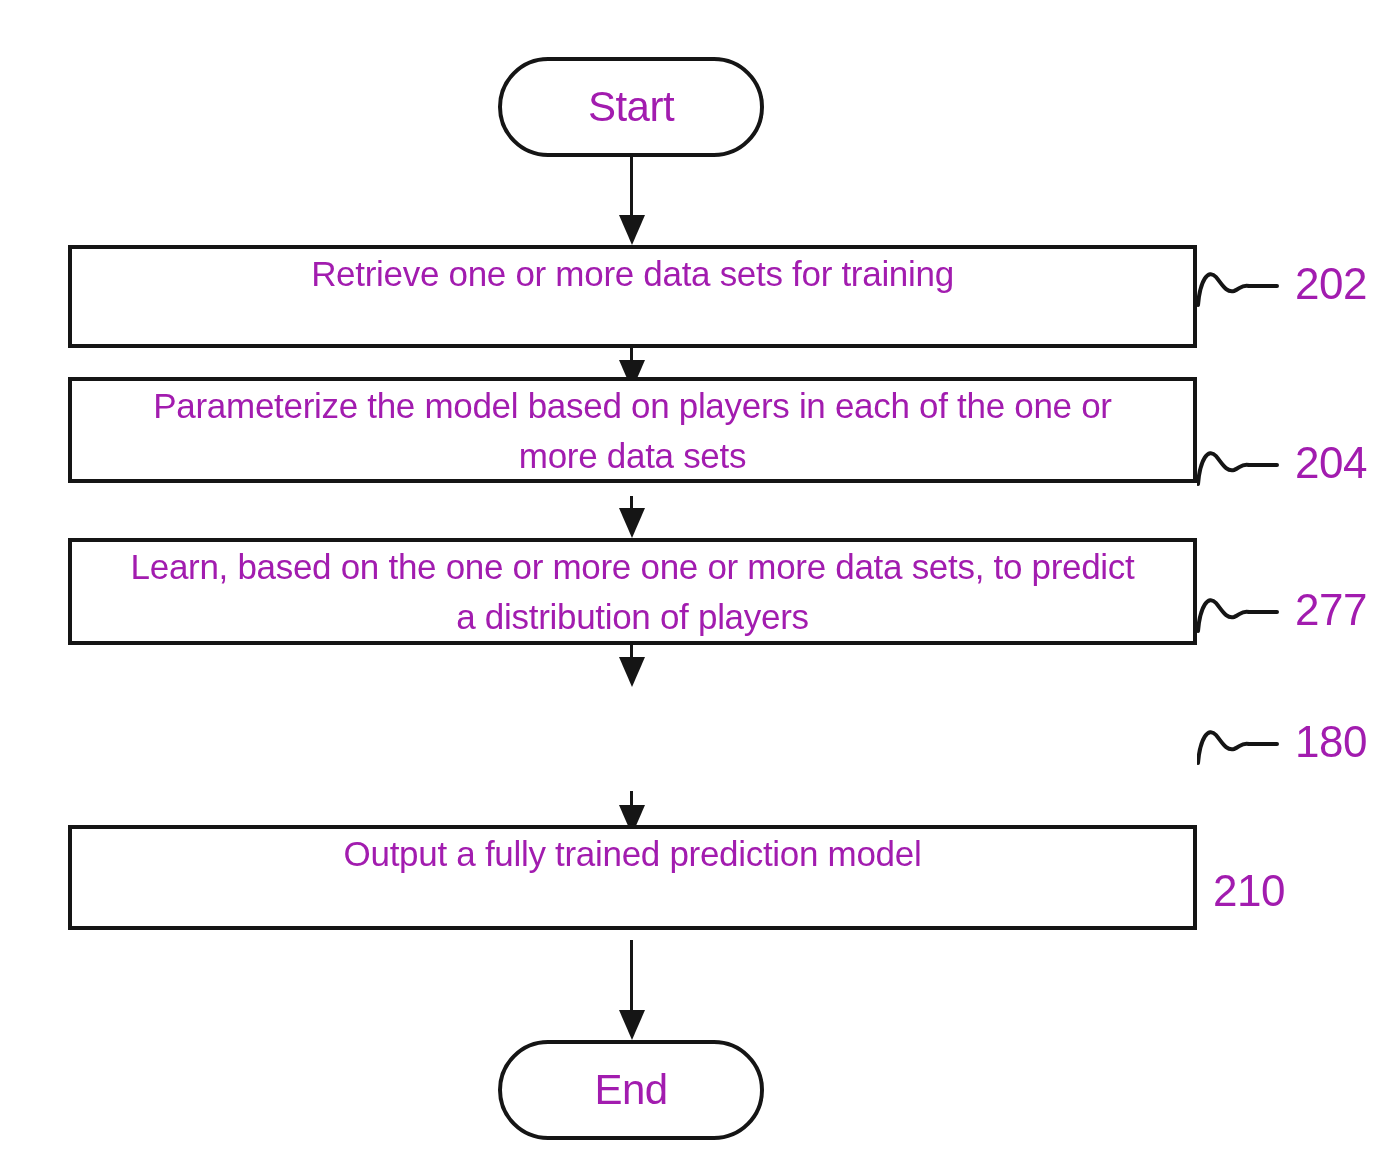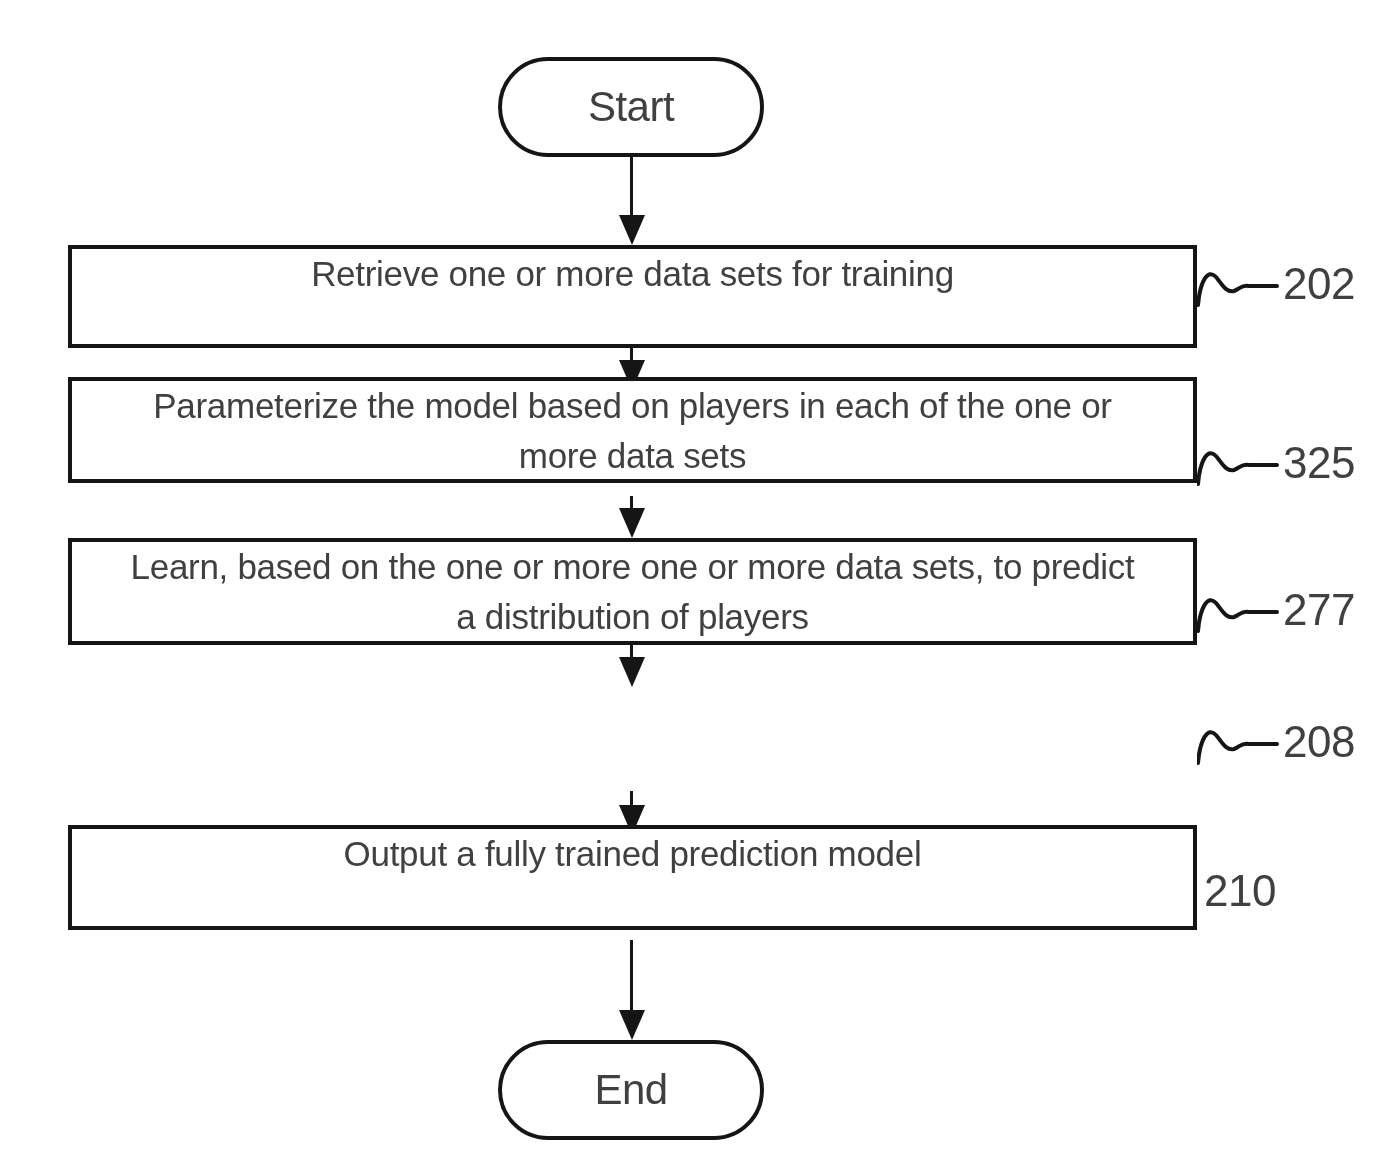--- a/index.html
+++ b/index.html
@@ -7,21 +7,21 @@
     margin: 0;
     padding: 0;
     background: #ffffff;
   }
   .canvas {
     position: relative;
     width: 1393px;
     height: 1153px;
     background: #ffffff;
     font-family: "Liberation Sans", sans-serif;
-    color: #404040;
+    color: #a21caf;
     overflow: hidden;
   }
   .terminal {
     position: absolute;
     left: 498px;
     width: 266px;
     height: 100px;
     box-sizing: border-box;
     border: 4px solid #151515;
     border-radius: 52px;
@@ -75,21 +75,21 @@
     position: absolute;
     left: 1197px;
     height: 46px;
     display: flex;
     align-items: center;
   }
   .ref svg { display: block; }
   .refnum {
     font-size: 44px;
     letter-spacing: -0.5px;
-    margin-left: 4px;
+    margin-left: 16px;
     line-height: 46px;
   }
   .r202 { top: 261px; }
   .r204 { top: 440px; }
   .r206 { top: 587px; }
   .r208 { top: 719px; }
   .r210 { top: 868px; flex-direction: column; }
 </style>
 </head>
 <body>
@@ -117,21 +117,21 @@
   <div class="head" style="top:360px;"></div>
 
   <div class="process b2">
     <div class="line">Parameterize the model based on players in each of the one or</div>
     <div class="line">more data sets</div>
   </div>
   <div class="ref r204">
     <svg width="82" height="46" viewBox="0 0 82 46">
       <path d="M1 44 C3 20 11 7 19 16 C25 23 29 32 37 30 C43 28 45 23 52 25 L80 25" fill="none" stroke="#151515" stroke-width="4" stroke-linecap="round"></path>
     </svg>
-    <span class="refnum">325</span>
+    <span class="refnum">204</span>
   </div>
 
   <div class="stem" style="top:496px;height:12px;"></div>
   <div class="head" style="top:508px;"></div>
 
   <div class="process b3">
     <div class="line">Learn, based on the one or more one or more data sets, to predict</div>
     <div class="line">a distribution of players</div>
   </div>
   <div class="ref r206">
@@ -141,21 +141,21 @@
     <span class="refnum">277</span>
   </div>
 
   <div class="stem" style="top:645px;height:12px;"></div>
   <div class="head" style="top:657px;"></div>
 
   <div class="ref r208">
     <svg width="82" height="46" viewBox="0 0 82 46">
       <path d="M1 44 C3 20 11 7 19 16 C25 23 29 32 37 30 C43 28 45 23 52 25 L80 25" fill="none" stroke="#151515" stroke-width="4" stroke-linecap="round"></path>
     </svg>
-    <span class="refnum">208</span>
+    <span class="refnum">180</span>
   </div>
 
   <div class="stem" style="top:791px;height:14px;"></div>
   <div class="head" style="top:805px;"></div>
 
   <div class="process b5">
     <div class="line">Output a fully trained prediction model</div>
   </div>
   <div class="ref r210">
     <svg width="82" height="46" viewBox="0 0 82 46">

